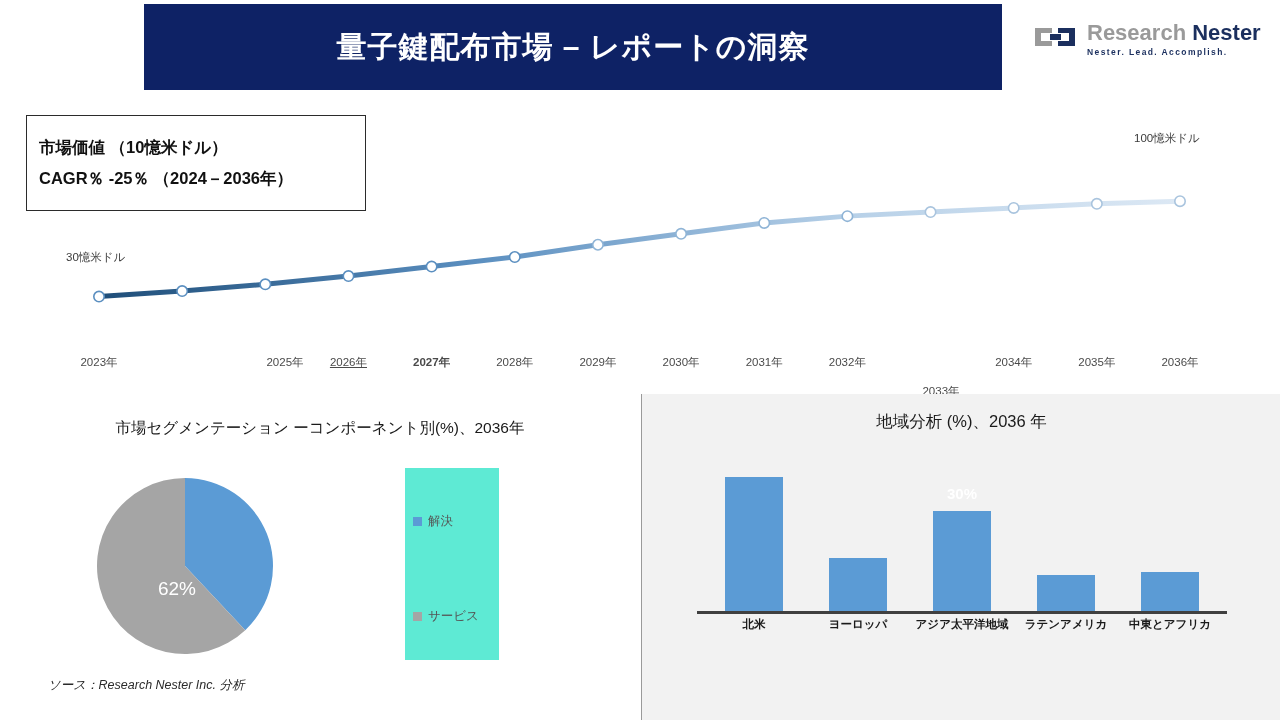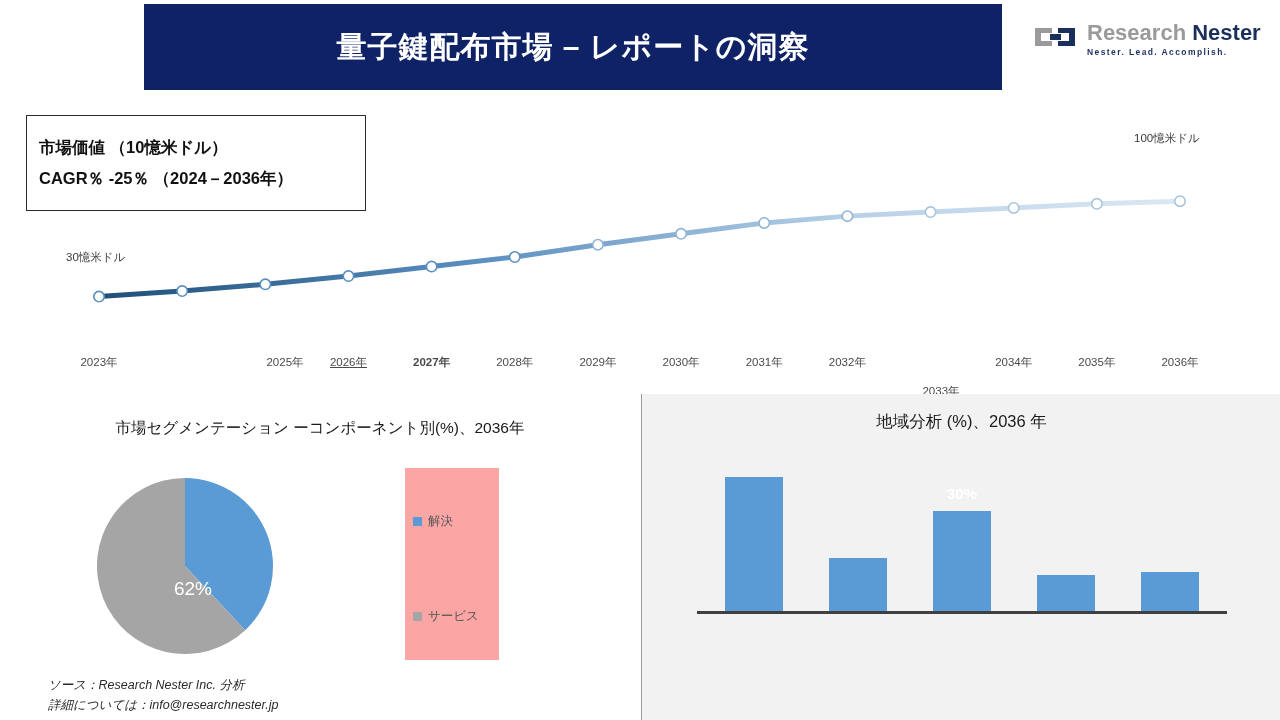--- a/index.html
+++ b/index.html
@@ -65,26 +65,26 @@
 
   
   #pie-panel{position:absolute;left:0;top:392px;width:640px;height:328px;background:#fff;}
   #pie-title{
     position:absolute;left:60px;top:24px;width:520px;
     text-align:center;font-size:15.5px;color:#1a1a1a;line-height:1.5;
   }
   #pie-wrap{position:absolute;left:95px;top:84px;width:180px;height:180px;}
   #pie-svg{width:180px;height:180px;display:block;}
   #pie-pct{
-    position:absolute;left:47px;top:102px;width:70px;text-align:right;
+    position:absolute;left:47px;top:102px;width:70px;text-align:center;
     color:#ffffff;font-size:19px;
   }
   #pie-legend{
     position:absolute;left:405px;top:468px;width:94px;height:192px;
-    background:#fca5a5;
+    background:#5eead4;
   }
   .legend-row{
     position:absolute;left:8px;display:flex;align-items:center;gap:6px;
     font-size:12.5px;color:#555555;white-space:nowrap;
   }
   #legend-row-0{top:45px;}
   #legend-row-1{top:140px;}
   .legend-swatch{width:9px;height:9px;flex:0 0 auto;}
 
   #source-note{
@@ -217,21 +217,20 @@
     <span>解決</span>
   </div>
   <div class="legend-row" id="legend-row-1">
     <span class="legend-swatch" style="background:#a5a5a5"></span>
     <span>サービス</span>
   </div>
 </div>
 
 <div id="source-note">
   <div>ソース：Research Nester Inc. 分析</div>
-  <div>詳細については：info@researchnester.jp</div>
 </div>
 
 <div id="region-panel">
   <div id="region-title">地域分析 (%)、2036 年</div>
   <div id="bars-area">
       <div class="bar-col" style="left: 23px;">
         <div class="bar-rect" style="height: 134.545px; background: rgb(91, 155, 213);"></div>
       </div>
       <div class="bar-col" style="left: 127px;">
         <div class="bar-rect" style="height: 53.8182px; background: rgb(91, 155, 213);"></div>
@@ -241,13 +240,20 @@
       </div>
       <div class="bar-value" style="left: 225px; top: 21.0909px;">30%</div>
       <div class="bar-col" style="left: 335px;">
         <div class="bar-rect" style="height: 37px; background: rgb(91, 155, 213);"></div>
       </div>
       <div class="bar-col" style="left: 439px;">
         <div class="bar-rect" style="height: 40.3636px; background: rgb(91, 155, 213);"></div>
       </div>
     </div>
   <div id="bars-baseline"></div>
+  <div id="bar-labels">
+      <div class="bar-label" style="left: 52px;">北米</div>
+      <div class="bar-label" style="left: 156px;">ヨーロッパ</div>
+      <div class="bar-label" style="left: 260px;">アジア太平洋地域</div>
+      <div class="bar-label" style="left: 364px;">ラテンアメリカ</div>
+      <div class="bar-label" style="left: 468px;">中東とアフリカ</div>
+    </div>
 </div>
 
 </body></html>

